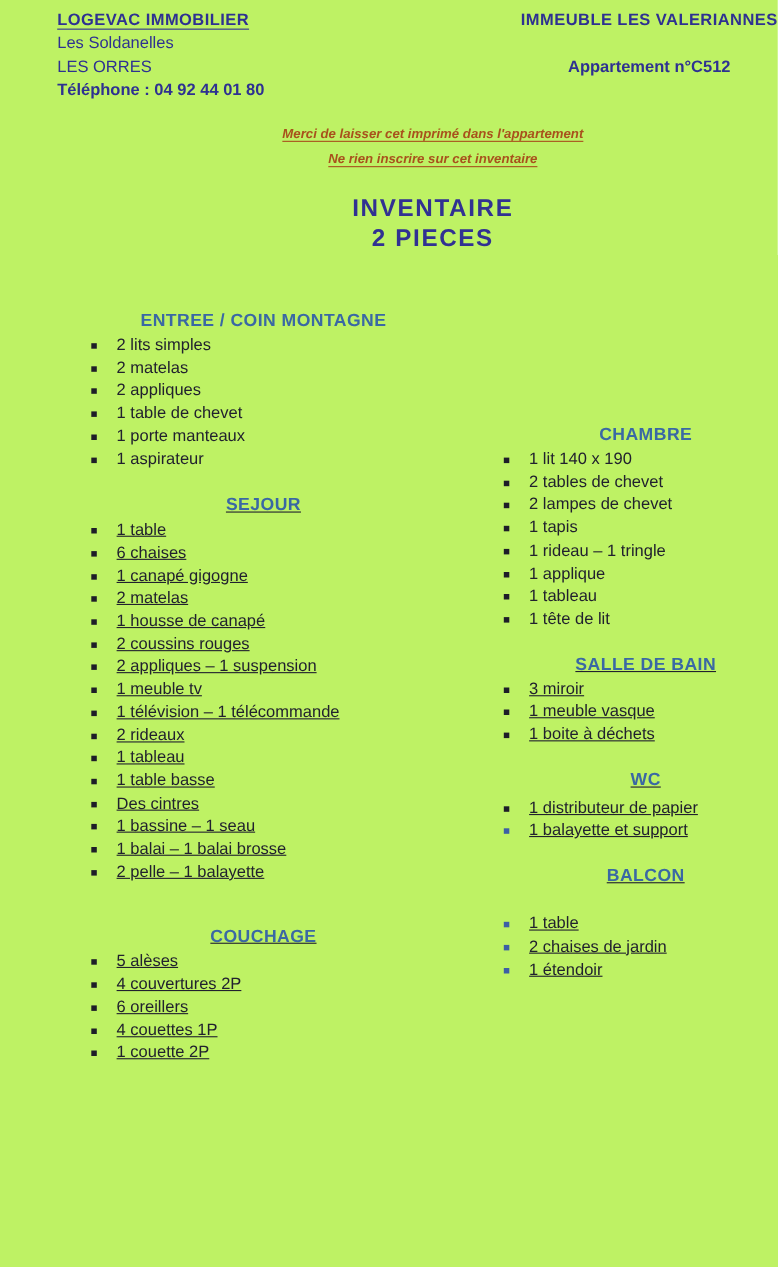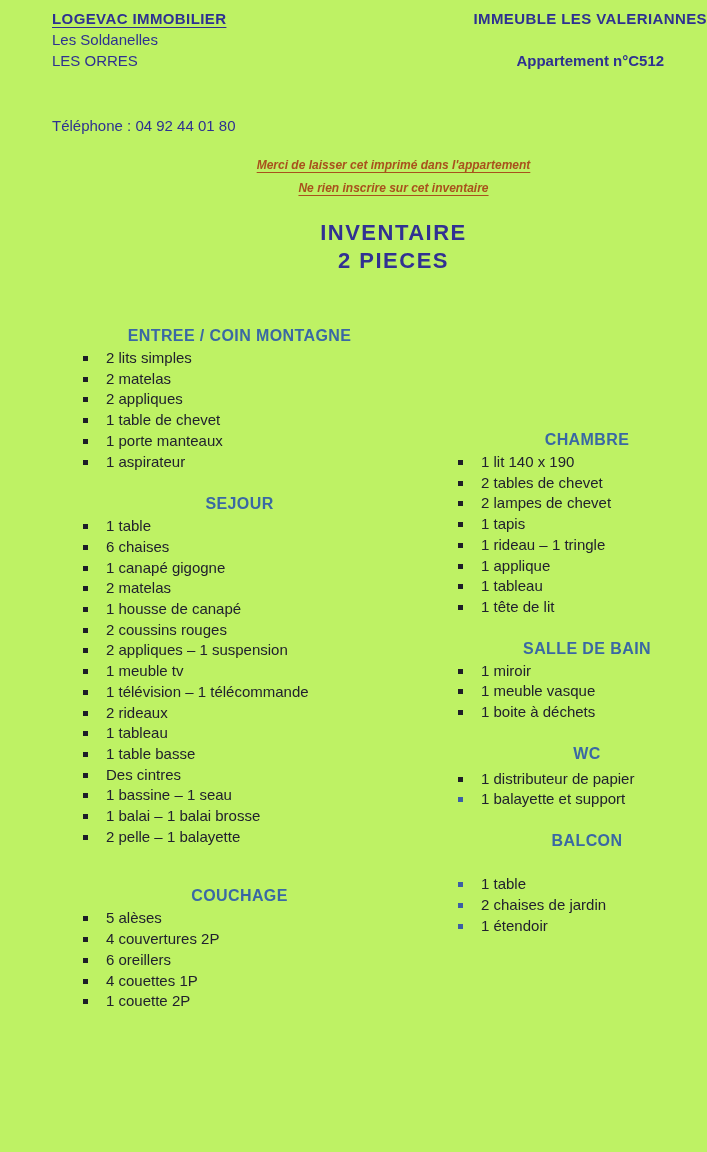--- a/index.html
+++ b/index.html
@@ -34,21 +34,21 @@
     font-size: 15px;
     line-height: 21px;
     color: #2e3191;
   }
   .header-left .company {
     font-weight: bold;
     text-decoration: underline;
     text-underline-offset: 3px;
     letter-spacing: 0.4px;
   }
-  .header-left .phone { font-weight: normal; margin-top: 44px; }
+  .header-left .phone { font-weight: bold; }
   .header-right {
     text-align: center;
     padding-top: 0;
     margin-left: 35px;
   }
   .header-right .building {
     font-weight: bold;
     font-size: 15px;
     line-height: 21px;
     color: #2e3191;
@@ -92,21 +92,21 @@
 
   
   .columns {
     display: flex;
     margin-top: 50px;
     padding-left: 12px;
   }
   .col-left  { width: 375px; flex: none; }
   .col-right { flex: 1; padding-top: 104px; }
 
-  .section + .section { margin-top: 21px; }
+  .section + .section { margin-top: 21px; text-decoration: underline; }
   .col-left  .section:nth-child(3) { margin-top: 38px; } 
   .col-right .section + .section   { margin-top: 20px; }
 
   .sec-heading {
     color: #3a68a4;
     font-weight: bold;
     font-size: 16px;
     line-height: 21px;
     letter-spacing: 0.4px;
     text-align: center;
@@ -324,21 +324,21 @@
               <span class="bullet"></span>
               <span class="item-text">1 tête de lit</span>
             </li>
           </ul>
         </div>
         <div class="section">
           <div class="sec-heading">SALLE DE BAIN</div>
           <ul class="items">
             <li class="item">
               <span class="bullet"></span>
-              <span class="item-text">1 miroir</span>
+              <span class="item-text">3 miroir</span>
             </li>
             <li class="item">
               <span class="bullet"></span>
               <span class="item-text">1 meuble vasque</span>
             </li>
             <li class="item">
               <span class="bullet"></span>
               <span class="item-text">1 boite à déchets</span>
             </li>
           </ul>

